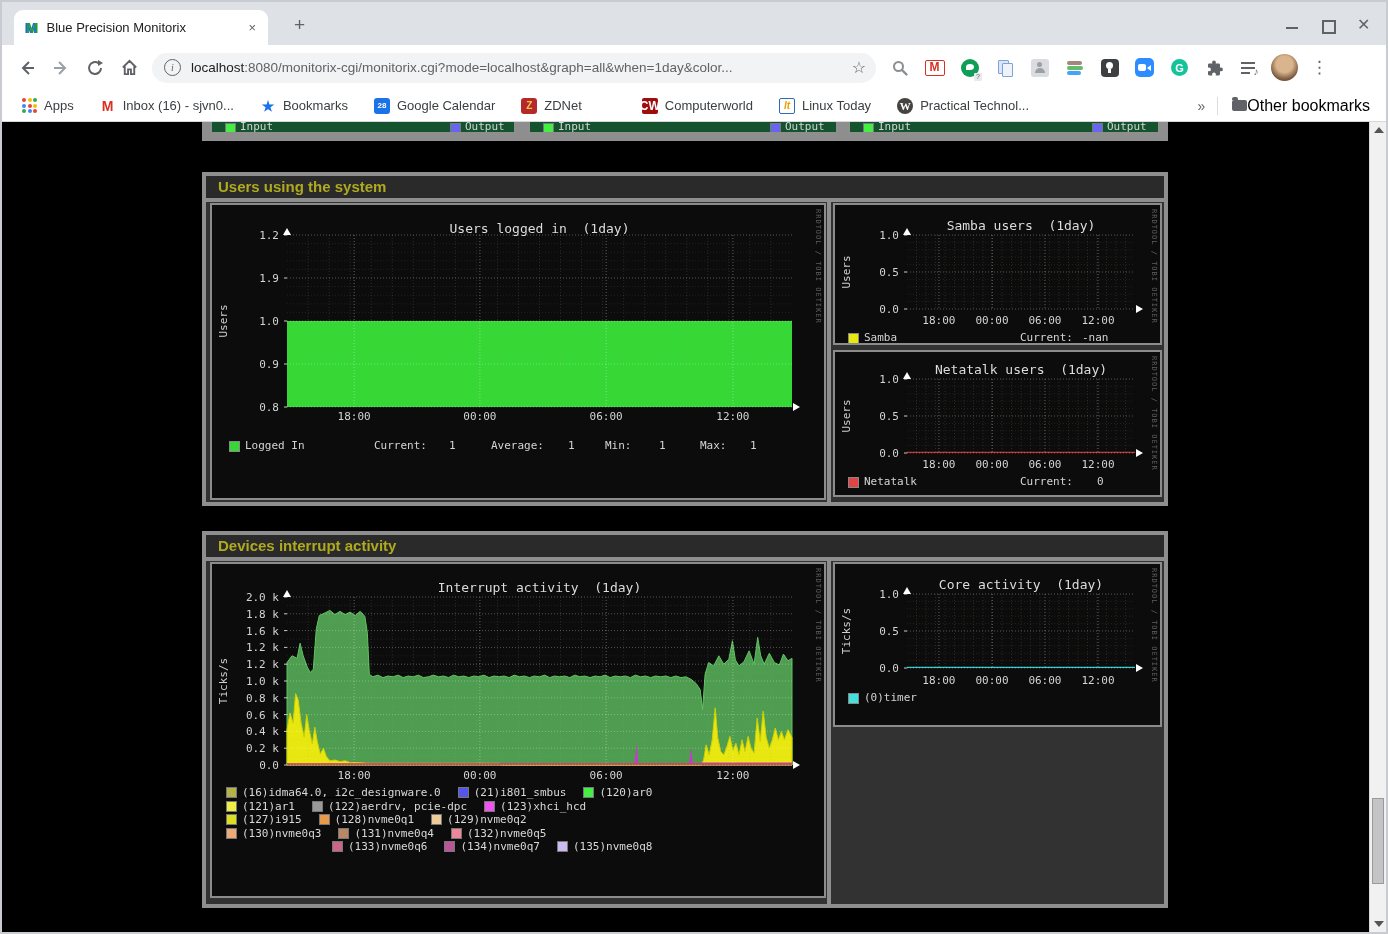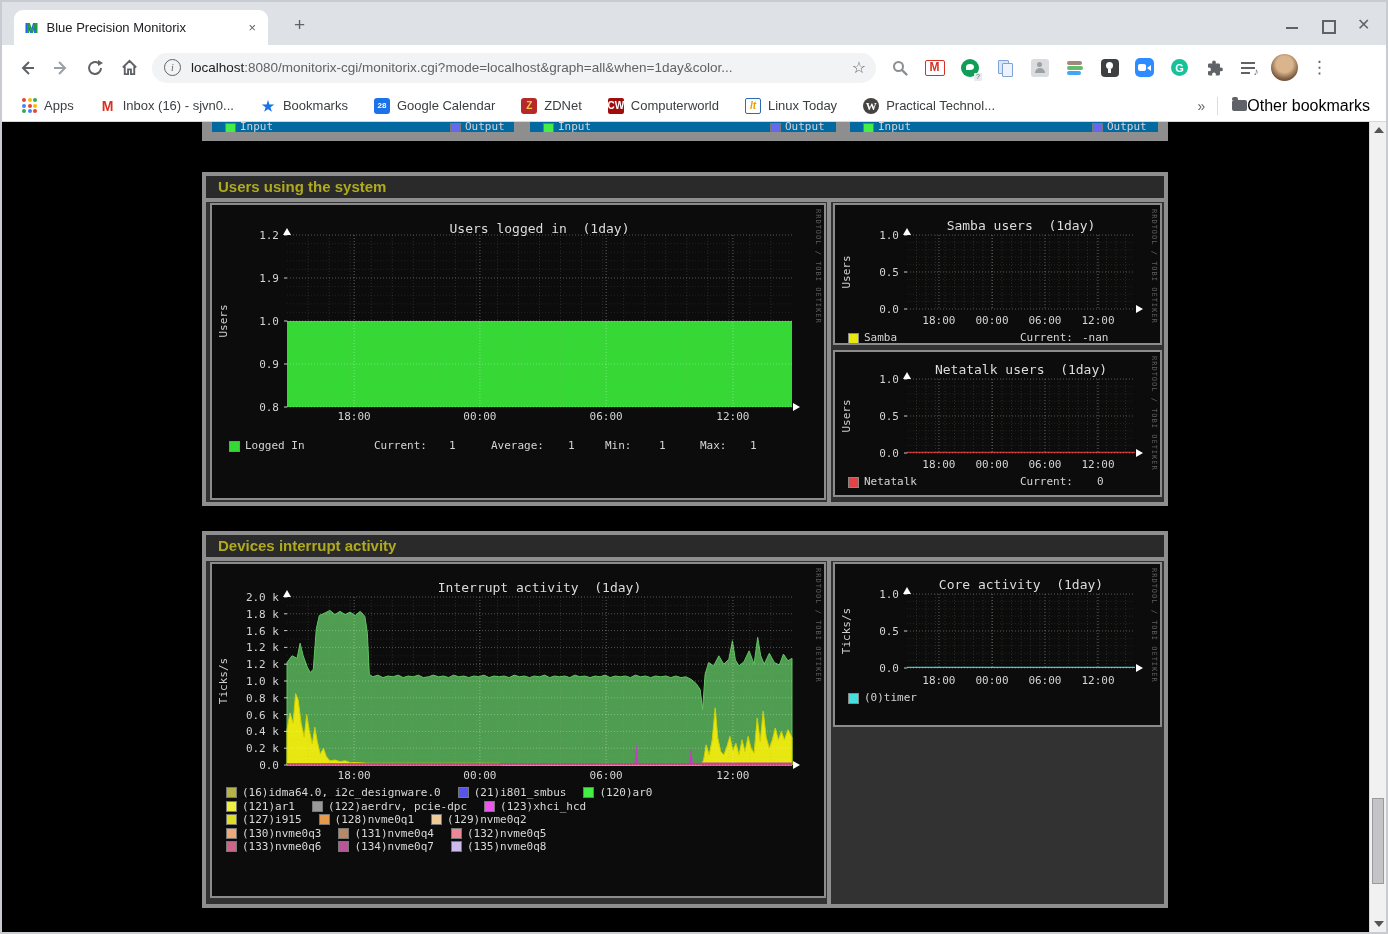--- a/index.html
+++ b/index.html
@@ -42,21 +42,21 @@
   .appsgrid{display:grid;grid-template-columns:repeat(3,4px);grid-gap:1.5px;}
   .appsgrid i{width:4px;height:4px;border-radius:50%;}
   .fav16{width:16px;height:16px;display:flex;align-items:center;justify-content:center;font-weight:bold;}
   #bm-right{position:absolute;right:16px;display:flex;align-items:center;}
   .folder{width:15px;height:11px;background:#5f6368;border-radius:2px;position:relative;margin-left:14px;}
   .folder:before{content:"";position:absolute;top:-3px;left:0;width:6px;height:3px;background:#5f6368;border-radius:2px 2px 0 0;}
   .vsep{width:1px;height:18px;background:#dadce0;margin-left:12px;}
   
   #content{position:relative;height:810px;background:#000;overflow:hidden;}
   .cutband{background:#8e8e8e;}
-  .cutbox{background:#0369a1;border:2px solid #8f8f8f;border-top:none;box-sizing:border-box;overflow:hidden;}
+  .cutbox{background:#14532d;border:2px solid #8f8f8f;border-top:none;box-sizing:border-box;overflow:hidden;}
   .cutrow{position:absolute;top:-2px;font:11px "DejaVu Sans Mono",monospace;color:#d4d4d4;}
   .cutsq{position:absolute;top:1px;width:9px;height:9px;border:1px solid #777;}
   .section{background:#8e8e8e;}
   .sec-title{background:#2a2a2a;font-weight:bold;font-size:15px;color:#afaa1e;
     line-height:22px;padding-left:12px;box-sizing:border-box;}
   .sec-body{background:#323232;}
   .sec-div{background:#8e8e8e;}
   .graph{position:absolute;background:#0c0c0c;border:2px solid #8c8c8c;box-sizing:border-box;cursor:pointer;}
   
   #sbar{position:absolute;right:0;top:0;width:17px;height:810px;background:#f1f1f1;border-left:1px solid #d8d8d8;box-sizing:border-box;}
@@ -203,21 +203,21 @@
     </div>
     <div class="bm">
       <span class="fav16" style="background:#1a73e8;border-radius:3px;color:#fff;font-size:8px;">28</span>
       <span class="lbl">Google Calendar</span>
     </div>
     <div class="bm">
       <span class="fav16" style="background:#b5292b;border-radius:3px;color:#f4c542;font-size:10px;">Z</span>
       <span class="lbl">ZDNet</span>
     </div>
     <div class="bm">
-      <span class="fav16" style="background:#a00d0d;border-radius:2px;color:#fff;font-size:10px;">CW</span>
+      <span class="fav16" style="background:#a00d0d;border-radius:2px;color:#fff;font-size:12px;margin-left:34px;">CW</span>
       <span class="lbl">Computerworld</span>
     </div>
     <div class="bm">
       <span class="fav16" style="background:#fff;border:1.5px solid #2b6cb8;border-radius:2px;color:#e8a000;font-style:italic;font-size:10px;box-sizing:border-box;">lt</span>
       <span class="lbl">Linux Today</span>
     </div>
     <div class="bm">
       <span class="fav16" style="background:#464342;border-radius:50%;color:#fff;font-size:11px;font-family:'Liberation Serif',serif;">W</span>
       <span class="lbl">Practical Technol...</span>
     </div>
@@ -577,21 +577,21 @@
             <div style="font: 11px &quot;DejaVu Sans Mono&quot;, monospace; color: rgb(216, 216, 216); margin-right: 17px; white-space: pre;">(129)nvme0q2</div>
           </div>
           <div style="display: flex; align-items: center; height: 13.5px;">
             <div style="width: 9px; height: 9px; background: rgb(238, 170, 119); border: 1px solid rgb(119, 119, 119); margin-right: 5px; flex: 0 0 auto;"></div>
             <div style="font: 11px &quot;DejaVu Sans Mono&quot;, monospace; color: rgb(216, 216, 216); margin-right: 17px; white-space: pre;">(130)nvme0q3</div>
             <div style="width: 9px; height: 9px; background: rgb(187, 136, 102); border: 1px solid rgb(119, 119, 119); margin-right: 5px; flex: 0 0 auto;"></div>
             <div style="font: 11px &quot;DejaVu Sans Mono&quot;, monospace; color: rgb(216, 216, 216); margin-right: 17px; white-space: pre;">(131)nvme0q4</div>
             <div style="width: 9px; height: 9px; background: rgb(238, 136, 153); border: 1px solid rgb(119, 119, 119); margin-right: 5px; flex: 0 0 auto;"></div>
             <div style="font: 11px &quot;DejaVu Sans Mono&quot;, monospace; color: rgb(216, 216, 216); margin-right: 17px; white-space: pre;">(132)nvme0q5</div>
           </div>
-          <div style="display: flex; align-items: center; height: 13.5px;">
+          <div style="display: flex; align-items: center; height: 13.5px; justify-content: flex-end;">
             <div style="width: 9px; height: 9px; background: rgb(204, 102, 136); border: 1px solid rgb(119, 119, 119); margin-right: 5px; flex: 0 0 auto;"></div>
             <div style="font: 11px &quot;DejaVu Sans Mono&quot;, monospace; color: rgb(216, 216, 216); margin-right: 17px; white-space: pre;">(133)nvme0q6</div>
             <div style="width: 9px; height: 9px; background: rgb(187, 85, 153); border: 1px solid rgb(119, 119, 119); margin-right: 5px; flex: 0 0 auto;"></div>
             <div style="font: 11px &quot;DejaVu Sans Mono&quot;, monospace; color: rgb(216, 216, 216); margin-right: 17px; white-space: pre;">(134)nvme0q7</div>
             <div style="width: 9px; height: 9px; background: rgb(204, 187, 238); border: 1px solid rgb(119, 119, 119); margin-right: 5px; flex: 0 0 auto;"></div>
             <div style="font: 11px &quot;DejaVu Sans Mono&quot;, monospace; color: rgb(216, 216, 216); margin-right: 17px; white-space: pre;">(135)nvme0q8</div>
           </div>
         </div>
       </div>
     <div id="g-core" class="graph" style="left:831px;top:440px;width:329px;height:165px;">

